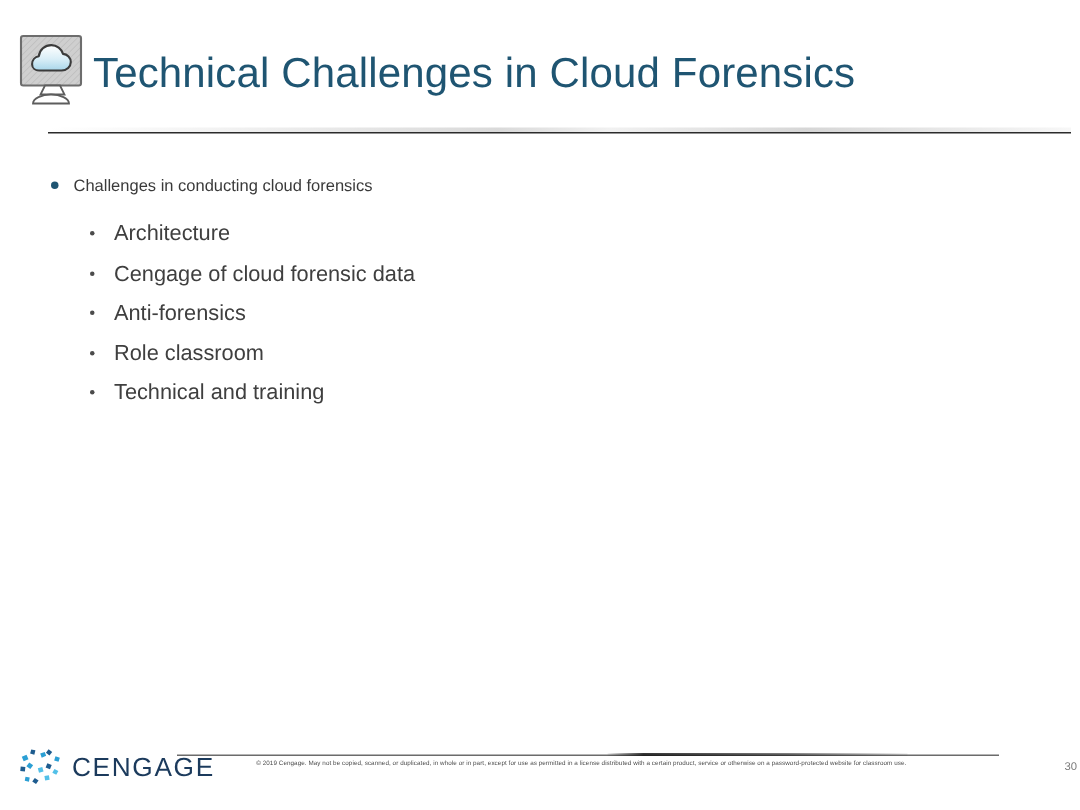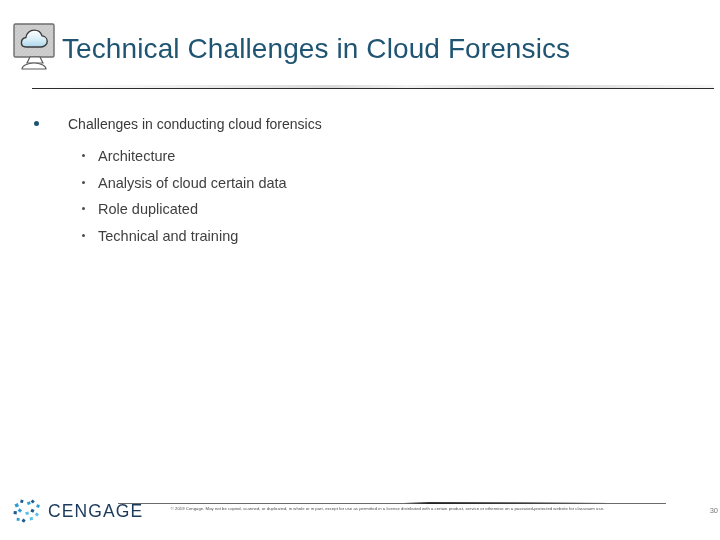--- a/index.html
+++ b/index.html
@@ -78,22 +78,22 @@
   
   .body-area {
     position: absolute;
     left: 0;
     top: 112px;
     width: 720px;
   }
 
   .bullet-l1 {
     position: relative;
-    padding-left: 68px;
-    font-size: 14px;
+    padding-left: 49px;
+    font-size: 11px;
     color: #3a3a3a;
     line-height: 24px;
     margin-bottom: 7px;
   }
   .bullet-l1 .dot {
     position: absolute;
     left: 34px;
     top: 9px;
     width: 5px;
     height: 5px;
@@ -103,21 +103,20 @@
 
   .sub-list {
     margin-top: 3px;
   }
   .bullet-l2 {
     position: relative;
     padding-left: 76px;
     font-size: 14.5px;
     color: #3f3f3f;
     line-height: 26.5px;
-    margin-left: 22px;
   }
   .bullet-l2 .dot {
     position: absolute;
     left: 60px;
     top: 11px;
     width: 3.4px;
     height: 3.4px;
     border-radius: 50%;
     background: #4b4b4b;
   }
@@ -238,25 +237,29 @@
       <span>Challenges in conducting cloud forensics</span>
     </div>
 
     <div class="sub-list">
       <div class="bullet-l2">
         <span class="dot"></span>
         <span>Architecture</span>
       </div>
       <div class="bullet-l2">
         <span class="dot"></span>
-        <span>Analysis of cloud certain data</span>
-      </div>
-      <div class="bullet-l2">
-        <span class="dot"></span>
-        <span>Role duplicated</span>
+        <span>Cengage of cloud forensic data</span>
+      </div>
+      <div class="bullet-l2">
+        <span class="dot"></span>
+        <span>Anti-forensics</span>
+      </div>
+      <div class="bullet-l2">
+        <span class="dot"></span>
+        <span>Role classroom</span>
       </div>
       <div class="bullet-l2">
         <span class="dot"></span>
         <span>Technical and training</span>
       </div>
     </div>
   </div>
 
   <div class="footer">
 

